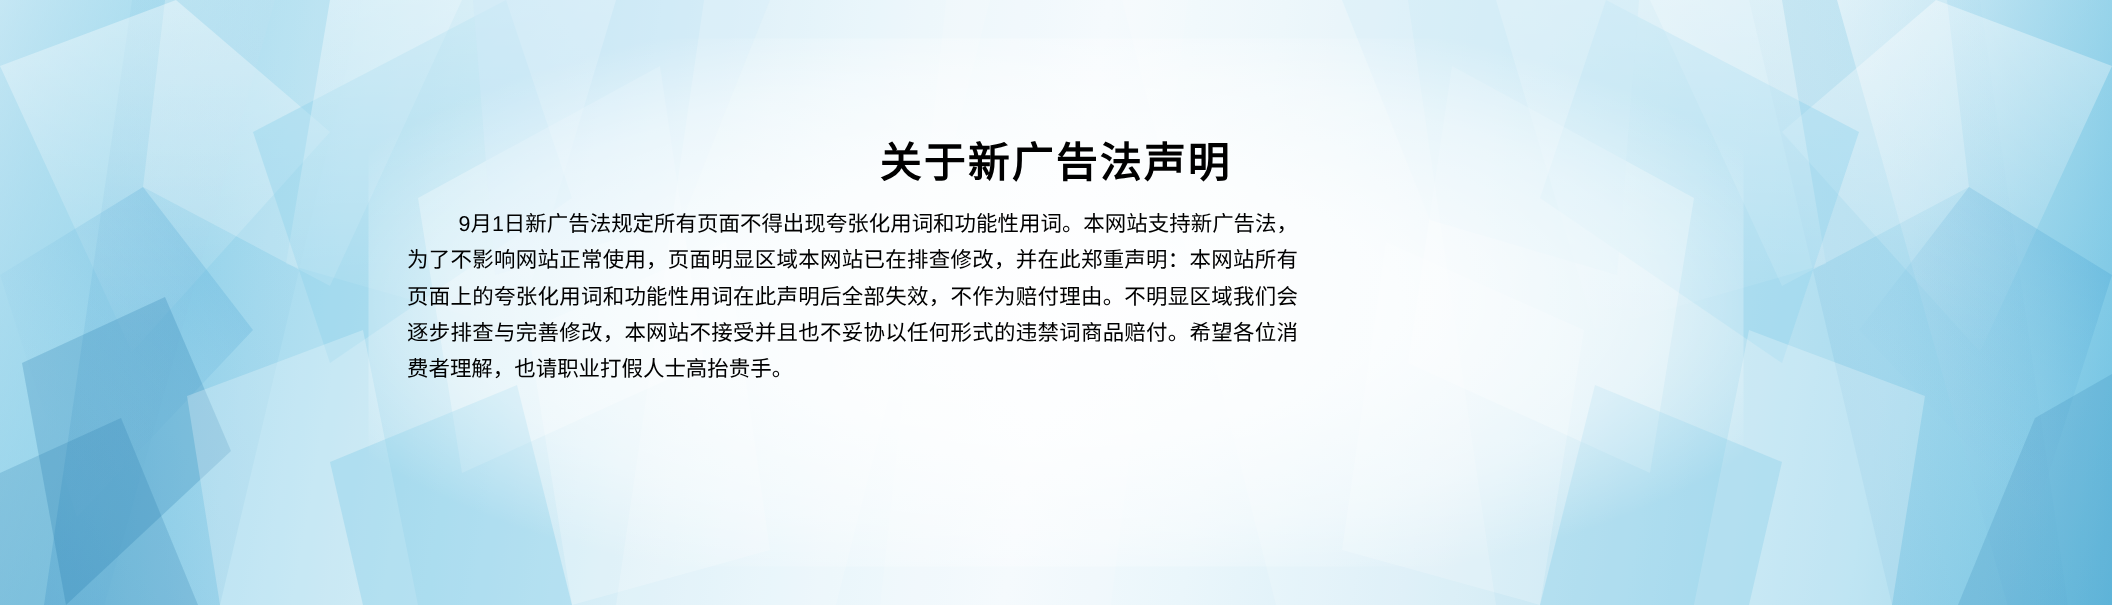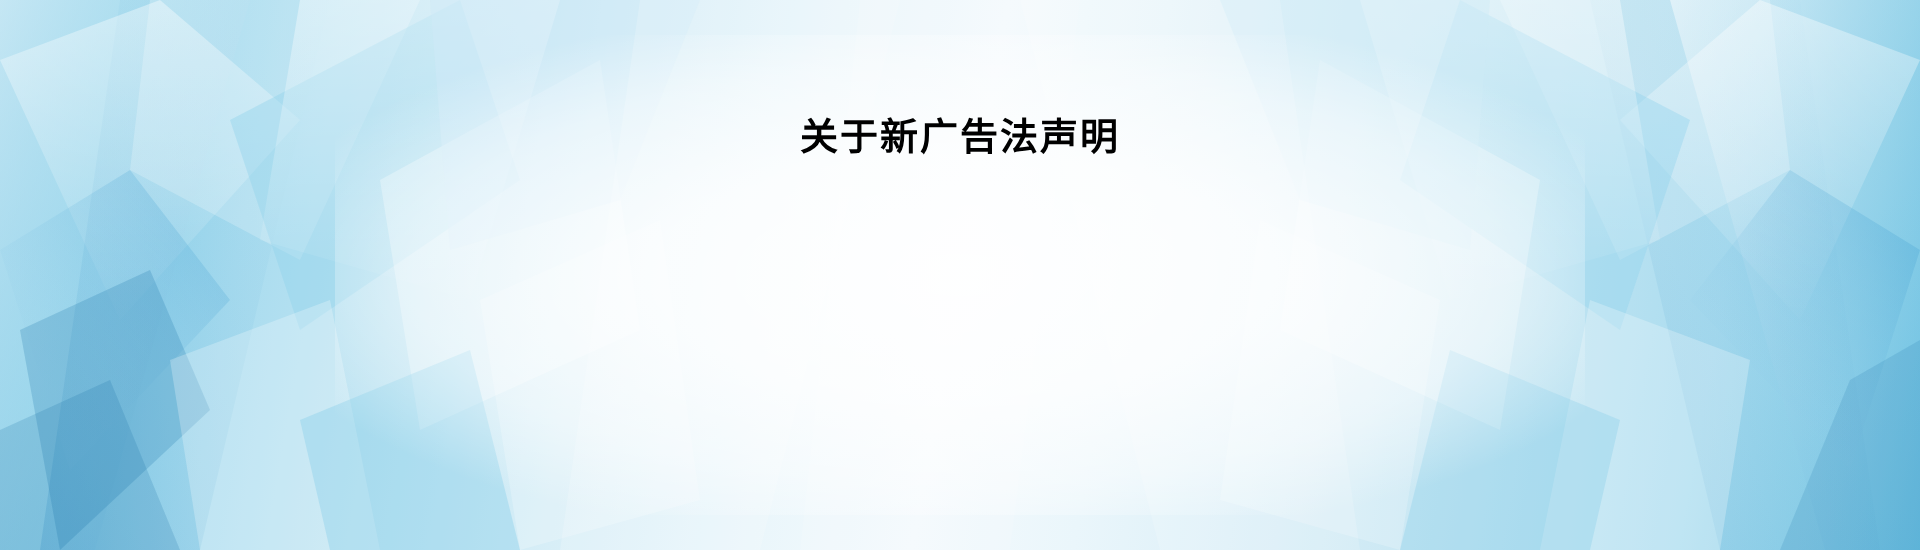--- a/index.html
+++ b/index.html
@@ -59,21 +59,21 @@
                  rgba(255,255,255,0.80) 35%,
                  rgba(255,255,255,0.45) 62%,
                  rgba(255,255,255,0.0) 82%);
     pointer-events: none;
   }
 
   
   #content {
     position: absolute;
     left: 0;
-    top: 0;
+    top: 12px;
     width: 1920px;
     height: 448px;
   }
 
   #page-title {
     position: absolute;
     left: 0;
     right: 0;
     top: 88px;
     text-align: center;
@@ -163,16 +163,17 @@
     <polygon points="860,0 1080,0 1010,550 800,550" fill="#ffffff" opacity="0.12"></polygon>
   </svg>
 
   <div id="glow"></div>
 
   <div id="content">
 
     <h1 id="page-title">关于新广告法声明</h1>
 
     <div class="body-block">
+      <p class="para para-indent">9月1日新广告法规定所有页面不得出现夸张化用词和功能性用词。本网站支持新广告法，为了不影响网站正常使用，页面明显区域本网站已在排查修改，并在此郑重声明：本网站所有页面上的夸张化用词和功能性用词在此声明后全部失效，不作为赔付理由。不明显区域我们会逐步排查与完善修改，本网站不接受并且也不妥协以任何形式的违禁词商品赔付。希望各位消费者理解，也请职业打假人士高抬贵手。</p>
     </div>
 
   </div>
 </div>
 
 </body></html>

